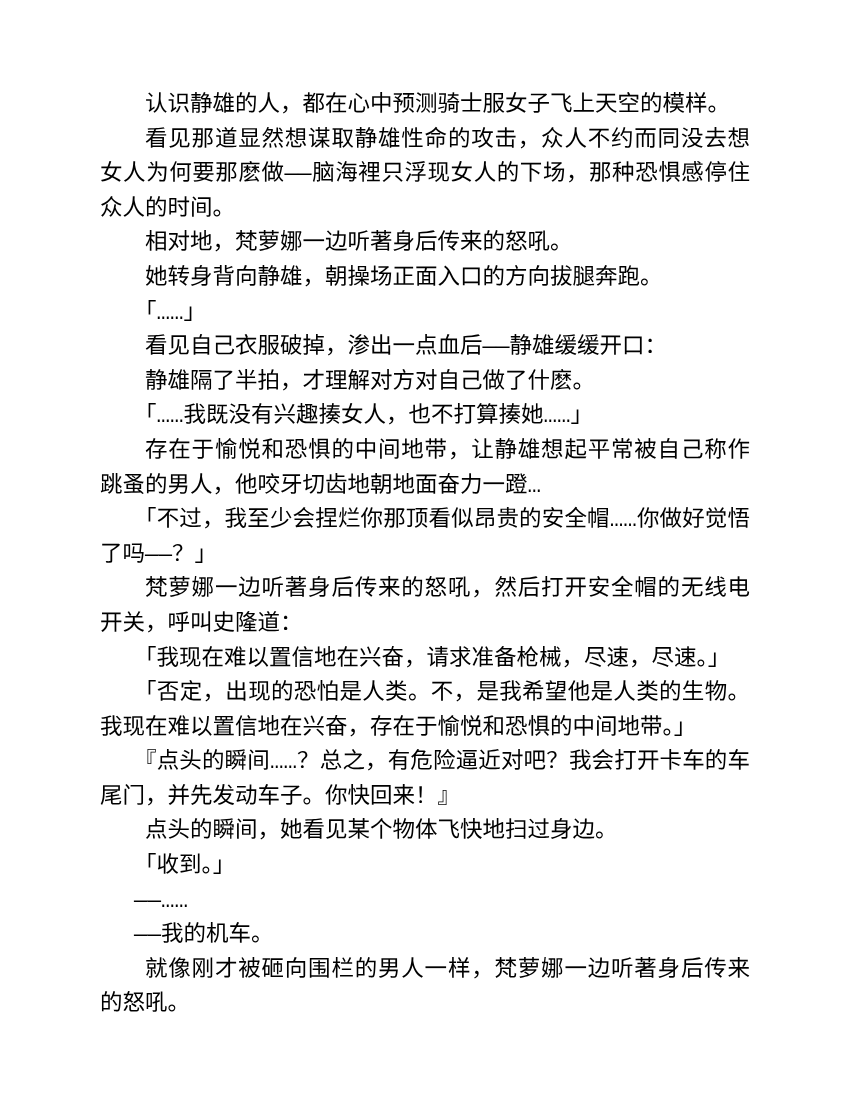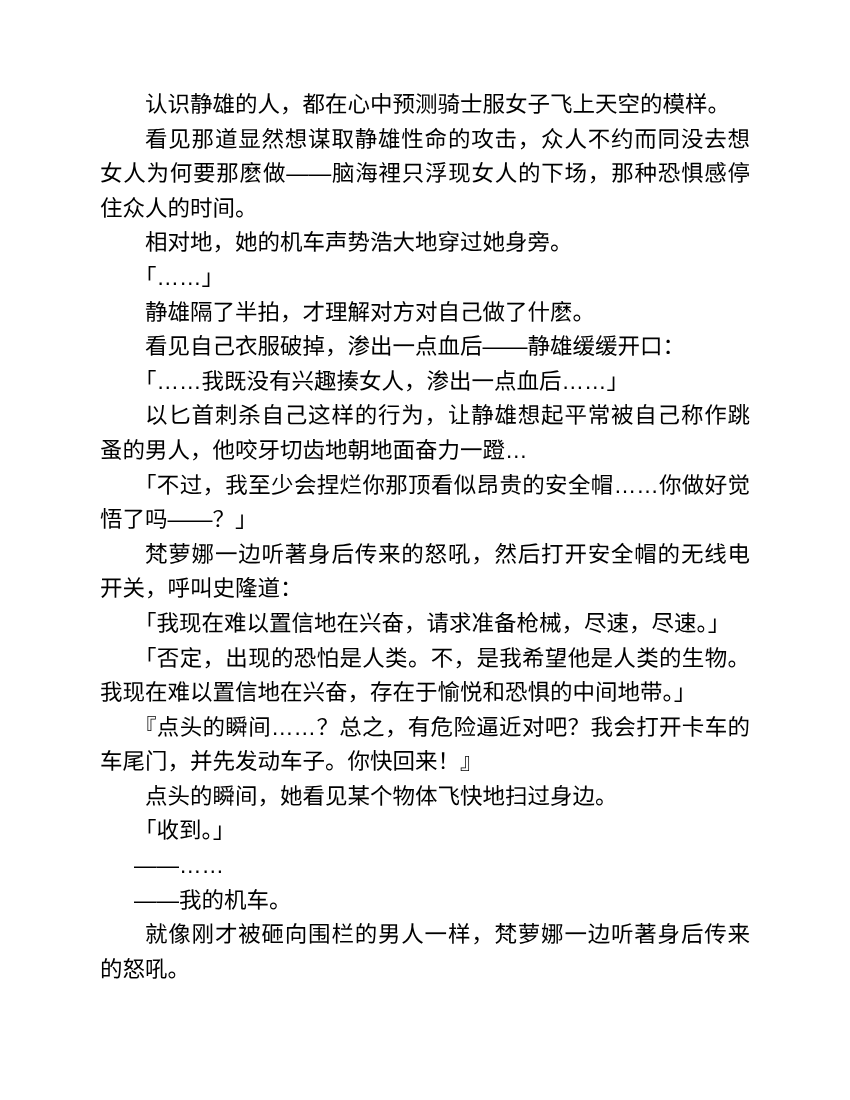--- a/index.html
+++ b/index.html
@@ -36,47 +36,48 @@
     margin: 0;
     padding: 0;
     font-size: 22.5px;
     line-height: 34.6px;
     text-align: justify;
     text-justify: inter-character;
     text-indent: 45px;
     letter-spacing: 0;
     word-break: break-all;
     white-space: normal;
-    font-family: Liberation Sans, sans-serif;
+    font-family: Liberation Mono, monospace;
   }
 
   
   p.para.quote {
     text-indent: 34px;
   }
 
   
   p.para.dash {
     text-indent: 34px;
   }
 </style>
 </head>
 <body>
 
 <div id="page">
   <div id="text-block">
 
     <p class="para">认识静雄的人，都在心中预测骑士服女子飞上天空的模样。</p>
     <p class="para">看见那道显然想谋取静雄性命的攻击，众人不约而同没去想女人为何要那麽做——脑海裡只浮现女人的下场，那种恐惧感停住众人的时间。</p>
-    <p class="para">相对地，她的机车声势浩大地穿过她身旁。</p>
+    <p class="para">相对地，梵萝娜一边听著身后传来的怒吼。</p>
+    <p class="para">她转身背向静雄，朝操场正面入口的方向拔腿奔跑。</p>
     <p class="para quote">「……」</p>
+    <p class="para">看见自己衣服破掉，渗出一点血后——静雄缓缓开口：</p>
     <p class="para">静雄隔了半拍，才理解对方对自己做了什麽。</p>
-    <p class="para">看见自己衣服破掉，渗出一点血后——静雄缓缓开口：</p>
-    <p class="para quote">「……我既没有兴趣揍女人，渗出一点血后……」</p>
-    <p class="para">以匕首刺杀自己这样的行为，让静雄想起平常被自己称作跳蚤的男人，他咬牙切齿地朝地面奋力一蹬…</p>
+    <p class="para quote">「……我既没有兴趣揍女人，也不打算揍她……」</p>
+    <p class="para">存在于愉悦和恐惧的中间地带，让静雄想起平常被自己称作跳蚤的男人，他咬牙切齿地朝地面奋力一蹬…</p>
     <p class="para quote">「不过，我至少会捏烂你那顶看似昂贵的安全帽……你做好觉悟了吗——？」</p>
     <p class="para">梵萝娜一边听著身后传来的怒吼，然后打开安全帽的无线电开关，呼叫史隆道：</p>
     <p class="para quote">「我现在难以置信地在兴奋，请求准备枪械，尽速，尽速。」</p>
     <p class="para quote">「否定，出现的恐怕是人类。不，是我希望他是人类的生物。我现在难以置信地在兴奋，存在于愉悦和恐惧的中间地带。」</p>
     <p class="para quote">『点头的瞬间……？总之，有危险逼近对吧？我会打开卡车的车尾门，并先发动车子。你快回来！』</p>
     <p class="para">点头的瞬间，她看见某个物体飞快地扫过身边。</p>
     <p class="para quote">「收到。」</p>
     <p class="para dash">——……</p>
     <p class="para dash">——我的机车。</p>
     <p class="para">就像刚才被砸向围栏的男人一样，梵萝娜一边听著身后传来的怒吼。</p>

